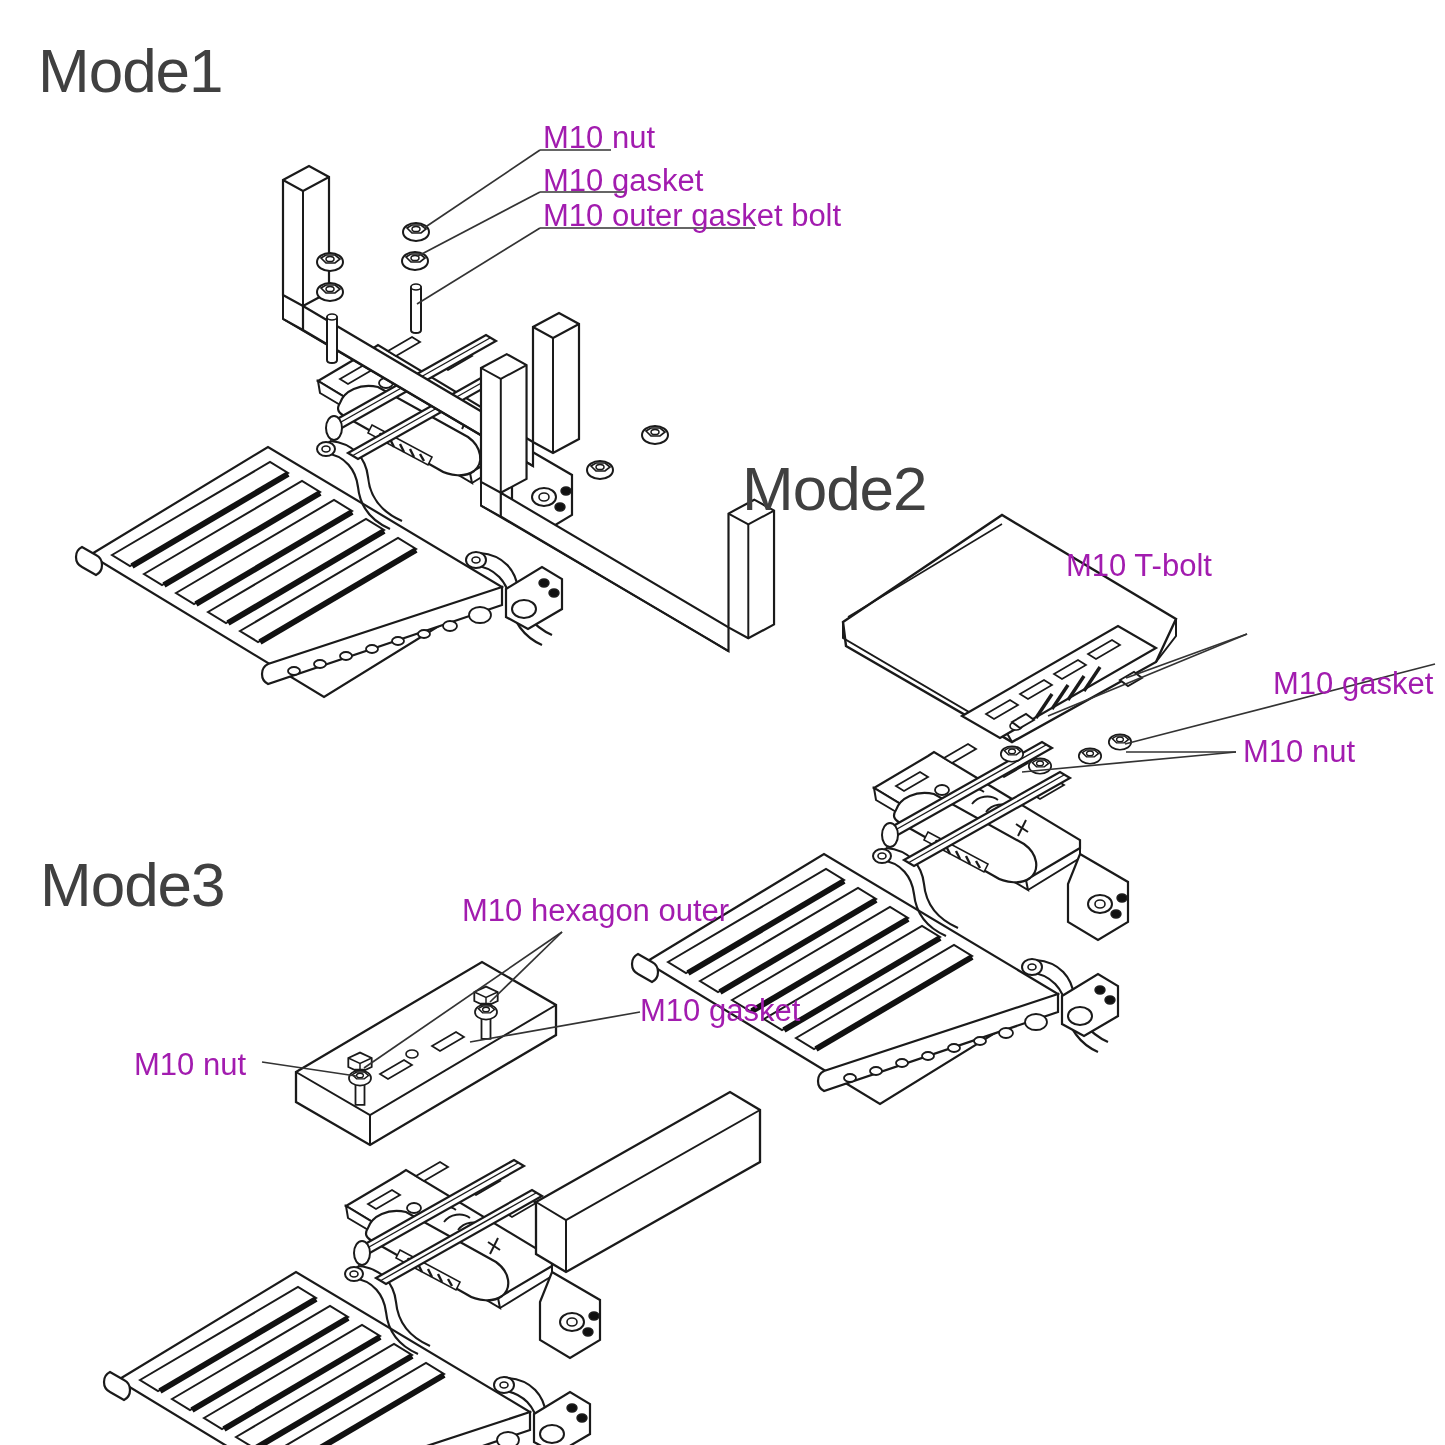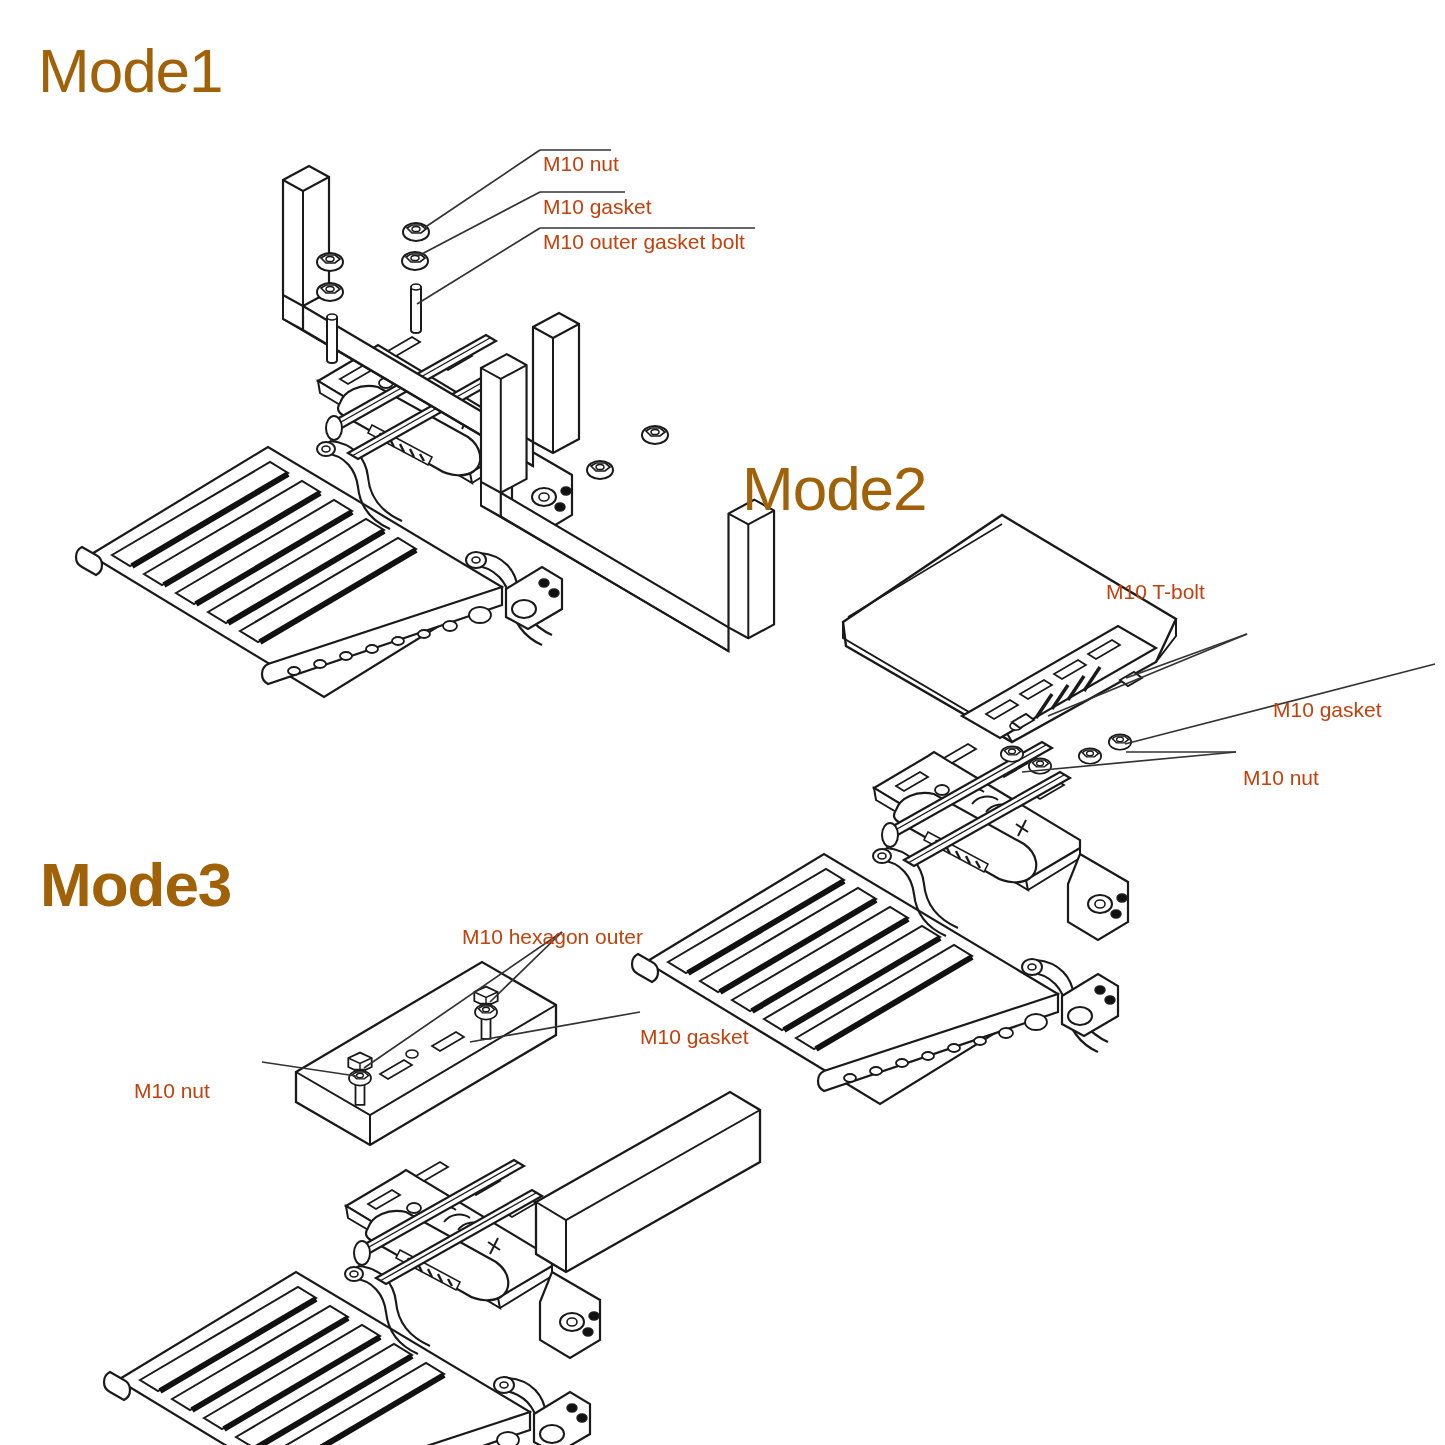--- a/index.html
+++ b/index.html
@@ -5,46 +5,45 @@
   html,body{margin:0;padding:0;background:#ffffff;}
   body{
     width:1445px;height:1445px;
     font-family:"Liberation Sans", sans-serif;
     position:relative;overflow:hidden;
   }
   #sheet{position:absolute;left:0;top:0;width:1445px;height:1445px;background:#fff;}
   svg.art{position:absolute;left:0;top:0;width:1445px;height:1445px;}
   .mode-title{
     position:absolute;
-    color:#a16207;
+    color:#404040;
     font-size:62px;
     font-weight:400;
     letter-spacing:-1px;
     white-space:nowrap;
     line-height:1;
   }
   .callout{
     position:absolute;
-    color:#c2410c;
-    font-size:21px;
+    color:#a21caf;
+    font-size:31px;
     font-weight:400;
     white-space:nowrap;
     line-height:1;
     letter-spacing:0px;
-    margin-top:31px;
   }
   #t-mode1{left:38px;top:40px;}
   #t-mode2{left:742px;top:458px;}
-  #t-mode3{left:40px;top:854px;font-weight:bold;}
+  #t-mode3{left:40px;top:854px;}
 
   #c-m1-nut{left:543px;top:122px;}
   #c-m1-gasket{left:543px;top:165px;}
   #c-m1-bolt{left:543px;top:200px;}
 
-  #c-m2-tbolt{left:1106px;top:550px;}
+  #c-m2-tbolt{left:1066px;top:550px;}
   #c-m2-gasket{left:1273px;top:668px;}
   #c-m2-nut{left:1243px;top:736px;}
 
   #c-m3-bolt{left:462px;top:895px;}
   #c-m3-gasket{left:640px;top:995px;}
   #c-m3-nut{left:134px;top:1049px;}
 </style>
 </head>
 <body>
 

